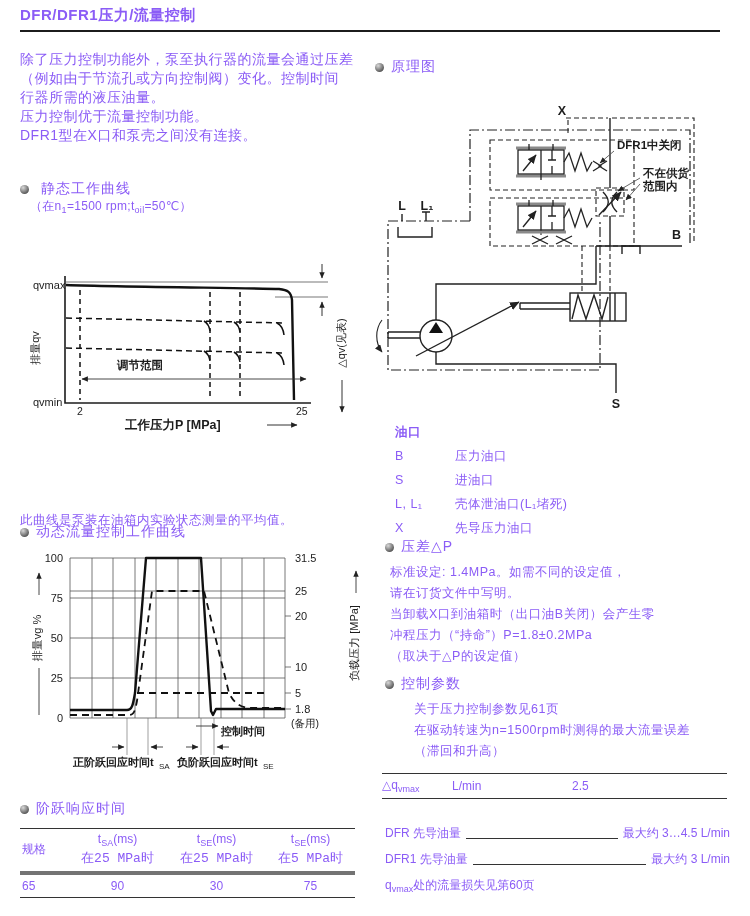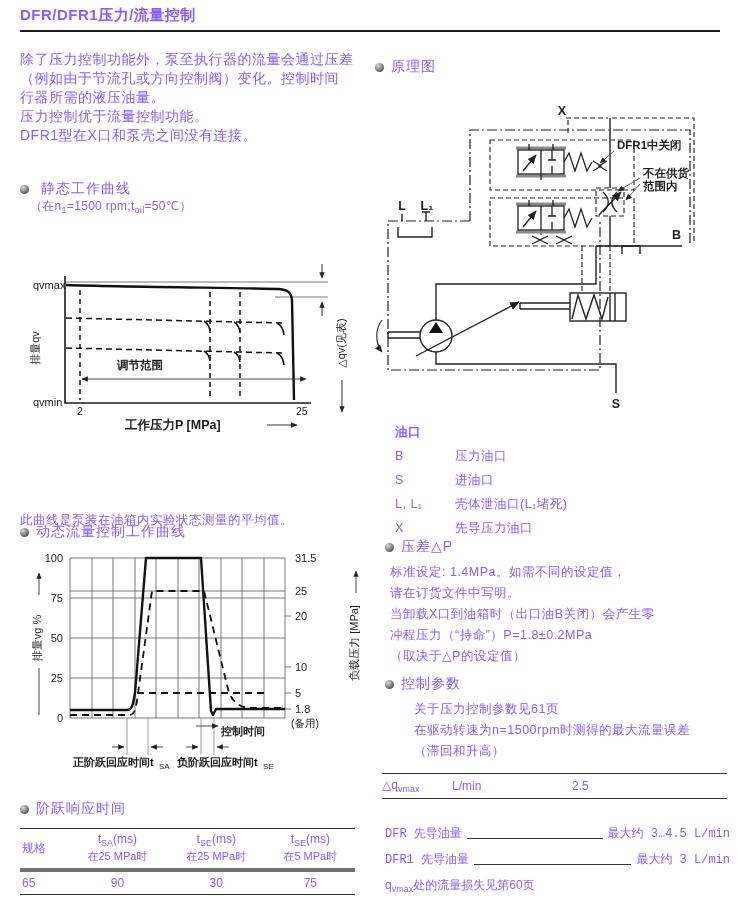--- a/index.html
+++ b/index.html
@@ -18,35 +18,35 @@
   .note{font-size:12.5px;letter-spacing:.5px;}
   .svg-sub{font-size:8px;}
   
   .t1{border-collapse:collapse;width:335px;font-size:12px;
       border-top:1px solid #333;border-bottom:1px solid #333;}
   .t1 thead tr{border-bottom:4px solid #737373;}
   .t1 th{font-weight:normal;text-align:center;padding:3px 2px 4px 2px;vertical-align:middle;}
   .t1 td{text-align:center;padding:4px 2px;}
   .t1 .c0{text-align:left;width:44px;}
   .t1 td.c0{text-align:left;margin-top:20px;}
-  .th-cond{font-size:11px;margin-top:1px;}
+  .th-cond{font-size:13px;margin-top:1px;font-family:Liberation Mono, monospace;}
   
   .ports{font-size:12.5px;line-height:24px;letter-spacing:.5px;}
   .ports .ph{font-weight:bold;}
   .port-row{display:flex;}
   .port-key{width:60px;}
   
   .rtext{font-size:12.5px;line-height:21px;letter-spacing:.5px;width:350px;}
   
   .ptable{width:345px;border-top:1px solid #333;border-bottom:1px solid #333;
           font-size:12px;display:flex;align-items:center;padding:4px 0;}
   .ptable .p1{width:70px;}
   .ptable .p2{width:120px;}
   
-  .pilot-row{display:flex;align-items:flex-end;width:345px;font-size:12px;margin-bottom:9px;font-family:Liberation Mono, monospace;}
+  .pilot-row{display:flex;align-items:flex-end;width:345px;font-size:12px;margin-bottom:9px;}
   .pilot-row .leader{flex:1;border-bottom:1px solid #333;margin:0 5px 3px 5px;height:1px;}
   .small-note{font-size:12px;}
 </style>
 </head>
 <body>
 
 <div class="page">
 
   <div class="abs title">DFR/DFR1压力/流量控制</div>
   <div class="abs title-rule"></div>

